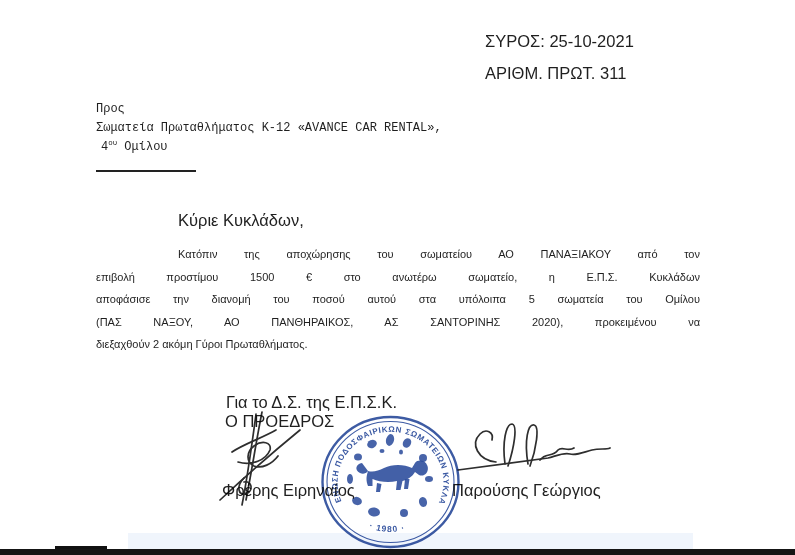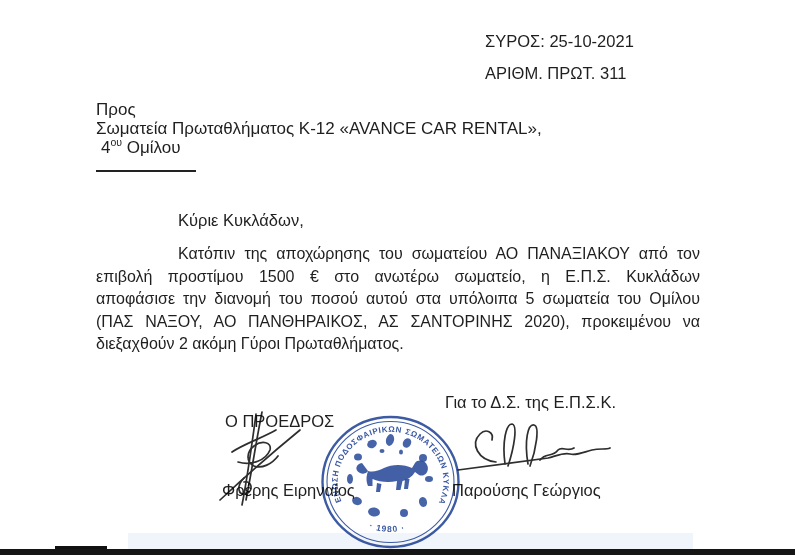--- a/index.html
+++ b/index.html
@@ -7,28 +7,28 @@
     position:relative;
     width:795px;height:555px;
     background:#ffffff;
     overflow:hidden;
     font-family:"Liberation Sans", sans-serif;
     color:#1f1f1f;
     padding-left:45px;
   }
   .abs{position:absolute;}
   .txt{font-size:16.5px;line-height:20px;white-space:nowrap;}
-  .recipient-line{font-size:17px;line-height:19.2px;white-space:nowrap;}
+  .recipient-line{font-size:12px;line-height:19.2px;white-space:nowrap;font-family:Liberation Mono, monospace;}
   sup.sx{font-size:0.62em;vertical-align:super;line-height:0;}
-  .para{width:604px;font-size:16px;}
+  .para{width:604px;font-size:11px;}
   .para .ln{line-height:22.5px;text-align:justify;text-align-last:justify;white-space:normal;}
   .para .ln.first{text-indent:82px;}
   .para .ln.last{text-align:left;text-align-last:left;}
   .rule{background:#222;height:2px;}
-  .center-block{text-align:right;}
+  .center-block{text-align:left;}
   .right-border{right:0;top:0;width:3px;height:555px;background:#3b3f42;}
   .bottom-bar{left:0;bottom:0;width:795px;height:6px;background:#151515;}
   .bottom-notch{left:55px;top:546px;width:52px;height:4px;background:#111;}
   .scan-tint{left:128px;top:533px;width:565px;height:16px;background:rgba(216,229,246,0.38);}
   .stamp-svg{left:317px;top:413px;mix-blend-mode:multiply;}
   .sig-svg{left:200px;top:400px;mix-blend-mode:multiply;}
 </style>
 </head>
 <body>
 

